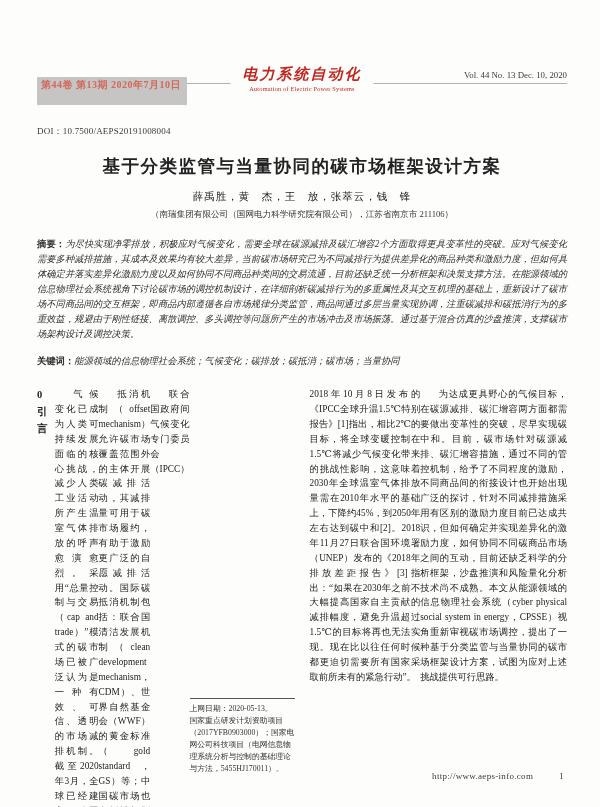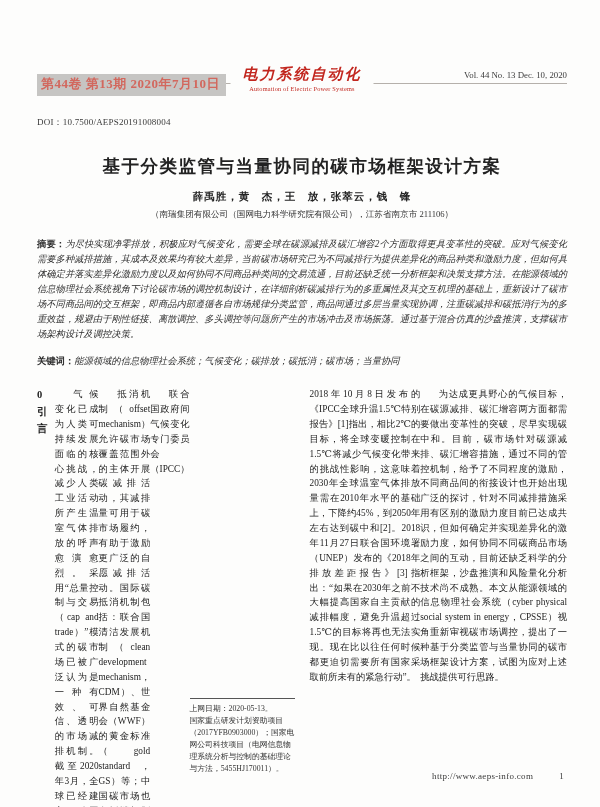--- a/index.html
+++ b/index.html
@@ -14,41 +14,41 @@
     overflow:hidden;
   }
   .content{padding:62px 33px 0 37px;}
 
   
   .header{position:relative;height:52px;}
   .header-rule{position:absolute;top:21px;left:0;right:0;border-top:1px solid #b5b0ab;}
   .header-left{position:absolute;left:0;top:12px;}
   .issue-badge{
     display:inline-block;background:#c6c5c3;color:#d2685e;
-    font-weight:bold;font-size:13px;letter-spacing:.5px;
-    padding:2px 6px 4px 4px;line-height:1.2;
+    font-weight:bold;font-size:10px;letter-spacing:.5px;
+    padding:2px 6px 14px 4px;line-height:1.2;
   }
   .doi{font-size:9px;color:#3a3a3a;margin-top:20px;letter-spacing:.2px;}
   .header-center{
     position:absolute;left:50%;top:4px;transform:translateX(-50%);
     text-align:center;background:#fdfdfc;padding:0 12px;white-space:nowrap;
   }
   .journal-cn{
     color:#c2271f;font-weight:bold;font-style:italic;
     font-size:15px;letter-spacing:2px;line-height:1.1;
   }
   .journal-en{color:#c2271f;font-size:6.3px;margin-top:2px;letter-spacing:.2px;}
   .header-right{position:absolute;right:0;top:8px;font-size:8.8px;color:#3a3a3a;}
 
   
   .title{
     margin-top:40px;text-align:center;
     font-size:17.5px;font-weight:bold;letter-spacing:1.5px;color:#222;
   }
-  .authors{margin-top:12px;text-align:center;font-size:10.5px;letter-spacing:1px;color:#222;font-weight:bold;}
+  .authors{margin-top:12px;text-align:center;font-size:10.5px;letter-spacing:1px;color:#222;}
   .affiliation{margin-top:5px;text-align:center;font-size:8.6px;color:#333;}
 
   
   .abstract-block{margin-top:16px;font-size:9.3px;line-height:1.62;text-align:justify;color:#2e2e2e;}
   .abstract-block .lbl{font-weight:bold;font-style:normal;}
   .abstract-text,.keywords-text{font-style:italic;}
   .keywords{margin-top:12px;font-size:9.3px;line-height:1.6;text-align:justify;color:#2e2e2e;}
 
   
   .body-columns{display:flex;gap:15px;margin-top:18px;height:388px;}

